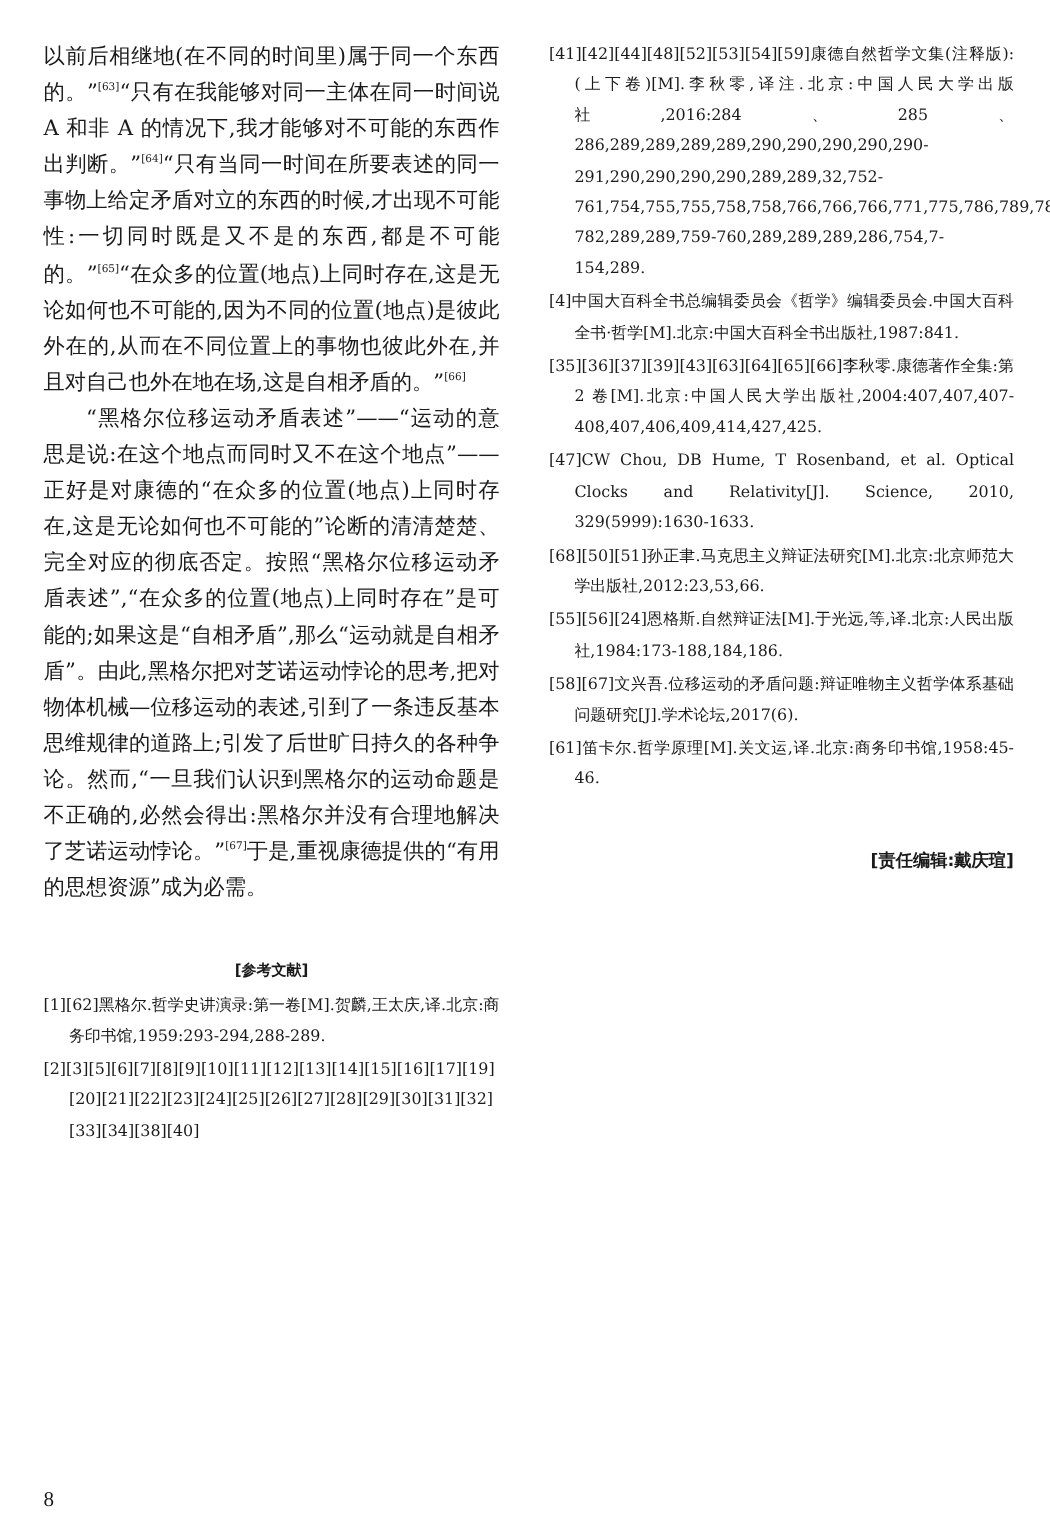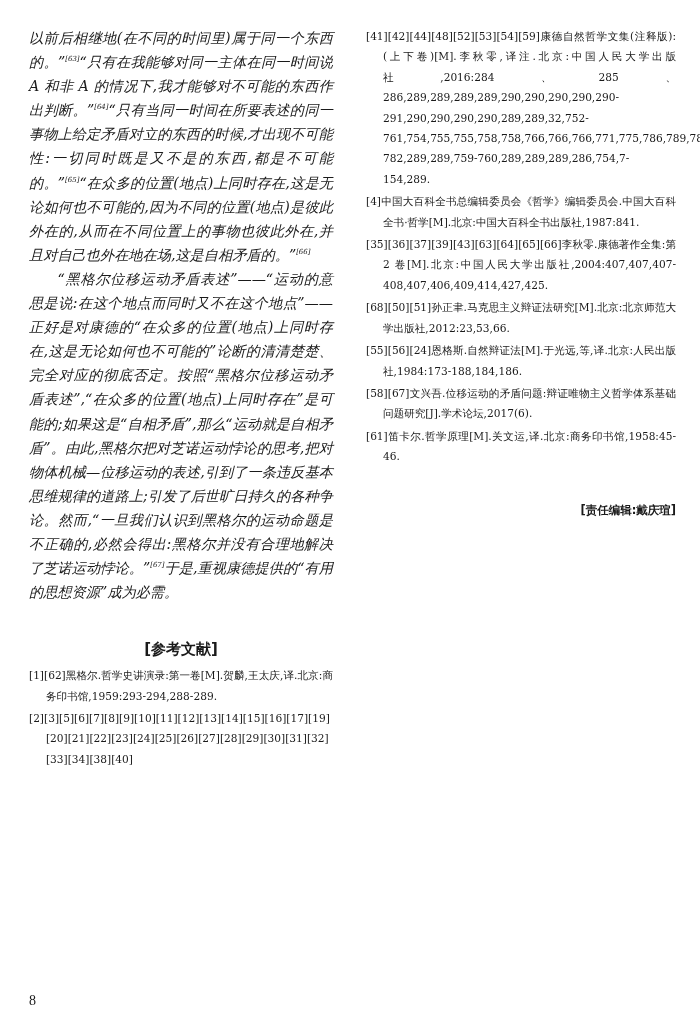--- a/index.html
+++ b/index.html
@@ -1,24 +1,24 @@
 <!DOCTYPE html>
 <html><head>
 <meta charset="utf-8">
 <style>
   html, body { margin: 0; padding: 0; background: #ffffff; }
   body { width: 700px; height: 1021px; position: relative; overflow: hidden; color: #1a1a1a; }
   .col { position: absolute; top: 26px; }
   .col-left { left: 29px; width: 304px; }
   .col-right { left: 366px; width: 310px; }
   .body-text { font-family: "DejaVu Serif", serif; font-size: 14.2px; line-height: 24.1px; text-align: justify; margin: 0; }
-  .body-text p { margin: 0; font-style: italic; }
+  .body-text p { margin: 0; }
   .indent { text-indent: 2em; }
   sup { font-size: 7px; vertical-align: 6px; line-height: 0; }
-  .refs-title { font-family: "DejaVu Sans", sans-serif; font-weight: bold; font-size: 15px; text-align: center; margin: 36px 0 6px 0; }
+  .refs-title { font-family: "DejaVu Sans", sans-serif; font-weight: bold; font-size: 10px; text-align: center; margin: 36px 0 6px 0; }
   .ref { font-family: "DejaVu Serif", serif; font-size: 10.6px; line-height: 20.4px; padding-left: 1.6em; text-indent: -1.6em; text-align: justify; margin: 0 0 2px 0; }
   .editor { font-family: "DejaVu Sans", sans-serif; font-weight: bold; font-size: 11.5px; text-align: right; margin-top: 36px; }
   .page-num { position: absolute; left: 29px; top: 993px; font-family: "Liberation Serif", serif; font-size: 14px; }
 </style>
 </head>
 <body>
 
 <div class="col col-left">
   <div class="body-text" id="left-body">
       <p>以前后相继地(在不同的时间里)属于同一个东西的。”<sup>[63]</sup>“只有在我能够对同一主体在同一时间说 A 和非 A 的情况下,我才能够对不可能的东西作出判断。”<sup>[64]</sup>“只有当同一时间在所要表述的同一事物上给定矛盾对立的东西的时候,才出现不可能性:一切同时既是又不是的东西,都是不可能的。”<sup>[65]</sup>“在众多的位置(地点)上同时存在,这是无论如何也不可能的,因为不同的位置(地点)是彼此外在的,从而在不同位置上的事物也彼此外在,并且对自己也外在地在场,这是自相矛盾的。”<sup>[66]</sup></p>
@@ -29,20 +29,21 @@
     <p class="ref">[1][62]黑格尔.哲学史讲演录:第一卷[M].贺麟,王太庆,译.北京:商务印书馆,1959:293-294,288-289.</p>
     <p class="ref">[2][3][5][6][7][8][9][10][11][12][13][14][15][16][17][19][20][21][22][23][24][25][26][27][28][29][30][31][32][33][34][38][40]</p>
   </div>
 </div>
 
 <div class="col col-right">
   <div>
     <p class="ref">[41][42][44][48][52][53][54][59]康德自然哲学文集(注释版):(上下卷)[M].李秋零,译注.北京:中国人民大学出版社,2016:284、285、286,289,289,289,289,290,290,290,290,290-291,290,290,290,290,289,289,32,752-761,754,755,755,758,758,766,766,766,771,775,786,789,781-782,289,289,759-760,289,289,289,286,754,7-154,289.</p>
     <p class="ref">[4]中国大百科全书总编辑委员会《哲学》编辑委员会.中国大百科全书·哲学[M].北京:中国大百科全书出版社,1987:841.</p>
     <p class="ref">[35][36][37][39][43][63][64][65][66]李秋零.康德著作全集:第 2 卷[M].北京:中国人民大学出版社,2004:407,407,407-408,407,406,409,414,427,425.</p>
+    <p class="ref">[47]CW Chou, DB Hume, T Rosenband, et al. Optical Clocks and Relativity[J]. Science, 2010, 329(5999):1630-1633.</p>
     <p class="ref">[68][50][51]孙正聿.马克思主义辩证法研究[M].北京:北京师范大学出版社,2012:23,53,66.</p>
     <p class="ref">[55][56][24]恩格斯.自然辩证法[M].于光远,等,译.北京:人民出版社,1984:173-188,184,186.</p>
     <p class="ref">[58][67]文兴吾.位移运动的矛盾问题:辩证唯物主义哲学体系基础问题研究[J].学术论坛,2017(6).</p>
     <p class="ref">[61]笛卡尔.哲学原理[M].关文运,译.北京:商务印书馆,1958:45-46.</p>
   </div>
   <div class="editor">[责任编辑:戴庆瑄]</div>
 </div>
 
 <div class="page-num">8</div>
 

